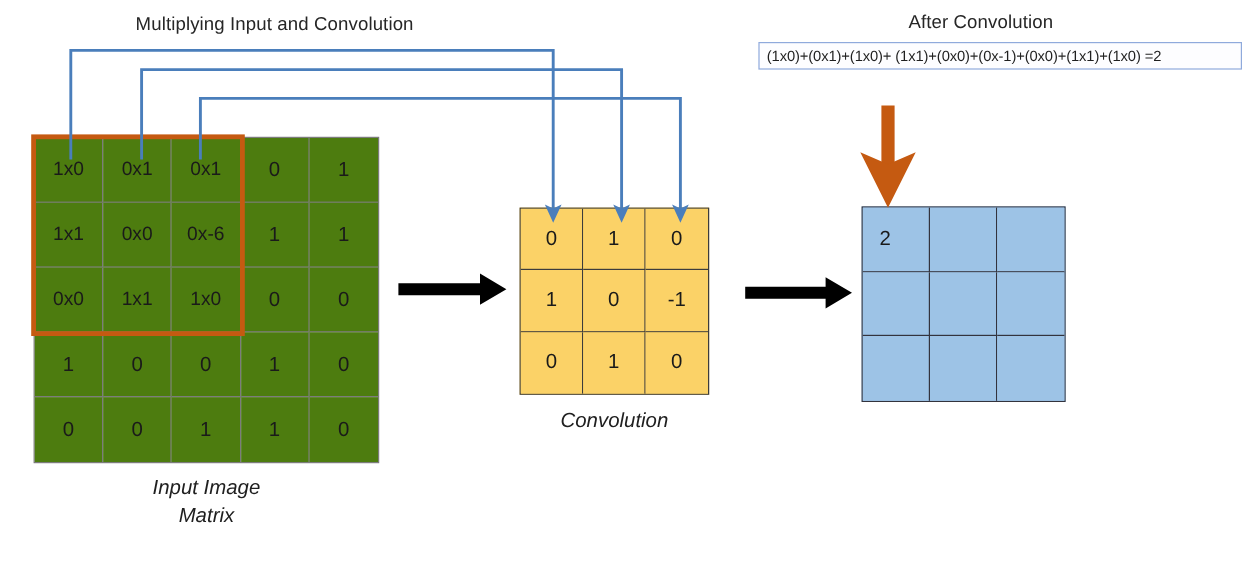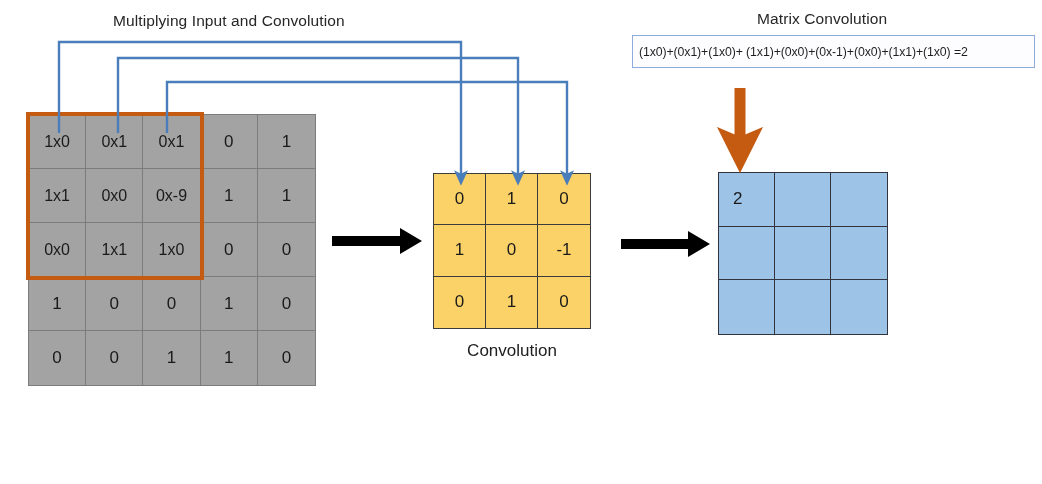--- a/index.html
+++ b/index.html
@@ -29,29 +29,30 @@
     font-size: 15.5px;
     color: #262626;
     white-space: nowrap;
     letter-spacing: 0.1px;
   }
   .caption {
     font-size: 17px;
     color: #202020;
     white-space: nowrap;
     text-align: center;
+    font-style: italic;
   }
   .caption.two-line { line-height: 1.33; }
 
   
   #formula-box {
     left: 632px;
     top: 35px;
     width: 403px;
-    height: 33px;
+    height: 23px;
     box-sizing: border-box;
     border: 1px solid #8faadc;
     background: #fdfdff;
     display: flex;
     align-items: center;
     padding-left: 6px;
   }
   #formula-text {
     font-size: 12.3px;
     color: #1f1f1f;
@@ -80,21 +81,21 @@
     width: 288px;
     height: 272px;
     grid-template-columns: repeat(5, 1fr);
     grid-template-rows: repeat(5, 1fr);
     background: #e7e7e7;
     border: 1px solid #7c7c7c;
   }
   #input-matrix .cell {
     border-right: 1px solid #7c7c7c;
     border-bottom: 1px solid #7c7c7c;
-    background: #a3a3a3;
+    background: #4d7c0f;
   }
   #input-matrix .cell.col-last { border-right: none; }
   #input-matrix .cell.row-last { border-bottom: none; }
   #input-matrix .cell.prod { font-size: 16px; }
 
   
   #kernel-highlight {
     left: 26px;
     top: 112px;
     width: 178px;
@@ -163,35 +164,35 @@
     pointer-events: none;
   }
 </style>
 </head>
 <body>
 
 <div id="stage">
 
   <div class="abs title" id="title-multiplying">Multiplying Input and Convolution</div>
 
-  <div class="abs title" id="title-after">Matrix Convolution</div>
+  <div class="abs title" id="title-after">After Convolution</div>
 
   <div class="abs" id="formula-box">
     <span id="formula-text">(1x0)+(0x1)+(1x0)+ (1x1)+(0x0)+(0x-1)+(0x0)+(1x1)+(1x0) =2</span>
   </div>
 
   <div class="abs grid" id="input-matrix">
       <div class="cell prod">1x0</div>
       <div class="cell prod">0x1</div>
       <div class="cell prod">0x1</div>
       <div class="cell">0</div>
       <div class="cell col-last">1</div>
       <div class="cell prod">1x1</div>
       <div class="cell prod">0x0</div>
-      <div class="cell prod">0x-9</div>
+      <div class="cell prod">0x-6</div>
       <div class="cell">1</div>
       <div class="cell col-last">1</div>
       <div class="cell prod">0x0</div>
       <div class="cell prod">1x1</div>
       <div class="cell prod">1x0</div>
       <div class="cell">0</div>
       <div class="cell col-last">0</div>
       <div class="cell">1</div>
       <div class="cell">0</div>
       <div class="cell">0</div>
@@ -199,20 +200,24 @@
       <div class="cell col-last">0</div>
       <div class="cell row-last">0</div>
       <div class="cell row-last">0</div>
       <div class="cell row-last">1</div>
       <div class="cell row-last">1</div>
       <div class="cell col-last row-last">0</div>
     </div>
 
   <div class="abs" id="kernel-highlight"></div>
 
+  <div class="abs caption two-line" id="caption-input">
+    <div>Input Image</div>
+    <div>Matrix</div>
+  </div>
 
   <div class="abs grid" id="conv-matrix">
       <div class="cell">0</div>
       <div class="cell">1</div>
       <div class="cell col-last">0</div>
       <div class="cell">1</div>
       <div class="cell">0</div>
       <div class="cell col-last">-1</div>
       <div class="cell row-last">0</div>
       <div class="cell row-last">1</div>

